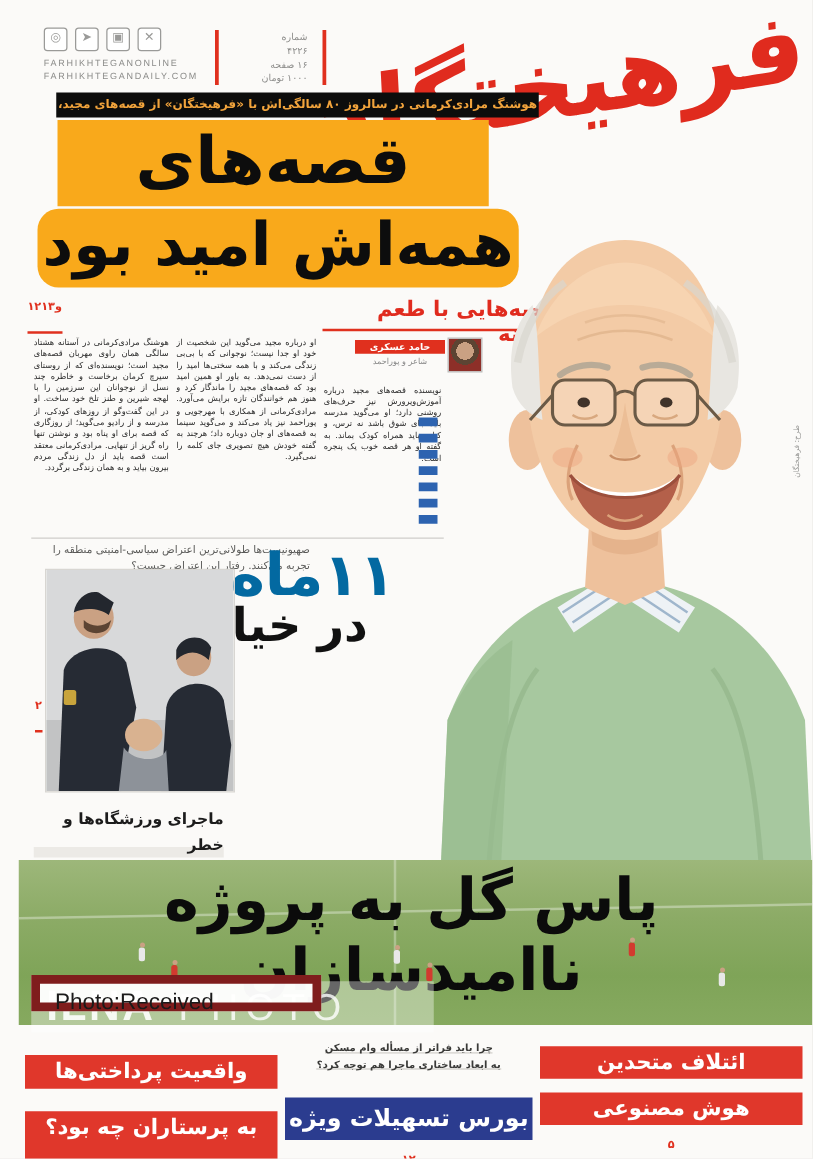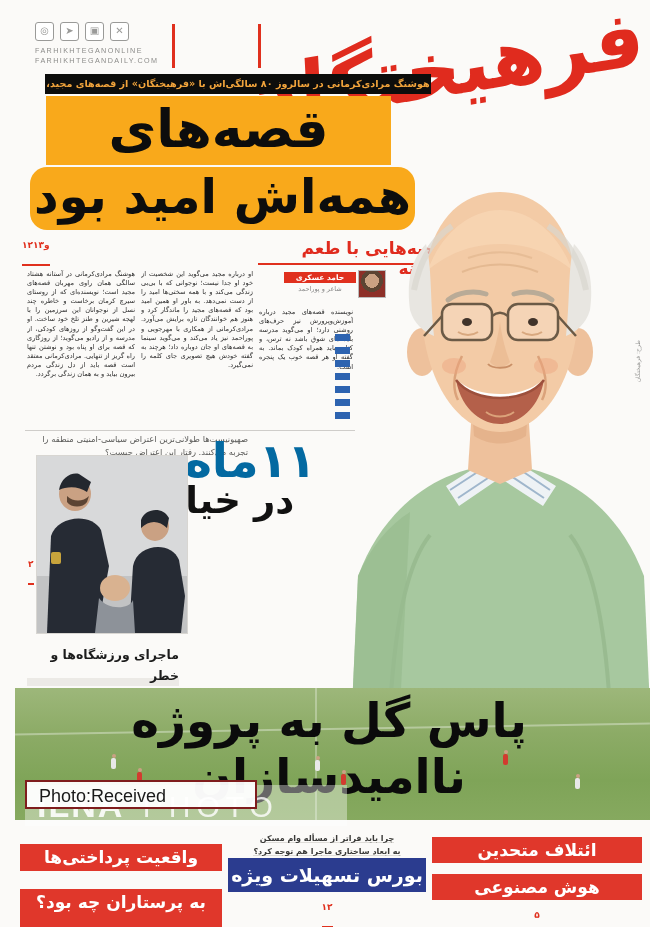--- a/index.html
+++ b/index.html
@@ -53,21 +53,21 @@
   .player::before{content:"";position:absolute;top:-4px;left:0.5px;width:4px;height:4px;border-radius:50%;background:#caa183;}
   #goalhead{left:20px;top:693px;width:618px;font-size:47px;font-weight:bold;color:#0b0b0b;
             text-align:center;line-height:56px;}
   
   #wm-band{left:25px;top:785px;width:322px;height:41px;background:rgba(255,255,255,0.38);
            color:rgba(255,255,255,0.88);font-family:"Liberation Sans",sans-serif;line-height:41px;padding:0 12px;box-sizing:border-box;}
   #wm-band .a{font-size:34px;font-weight:bold;letter-spacing:2px;}
   #wm-band .b{font-size:30px;font-weight:normal;letter-spacing:6px;margin-left:14px;color:rgba(255,255,255,0.8);margin-top:32px;}
   #wm-cap{left:25px;top:780px;width:232px;height:29px;background:rgba(255,255,255,0.95);
           font-family:"Liberation Sans",sans-serif;font-size:18px;color:#1a1a1a;line-height:29px;padding-left:12px;box-sizing:border-box;
-          border:2px solid #7f1d1d;}
+          border:7px solid #7f1d1d;}
   
   .tz-kick{font-size:7px;color:#2c2c2c;text-align:center;}
   .redbox{background:#e0372b;color:#fff;font-weight:bold;text-align:center;}
   .bluebox{background:#2b3c8f;color:#fff;font-weight:bold;text-align:center;}
   .tz-pg{text-align:center;margin-top:3px;}
   .uline{background:linear-gradient(transparent 85%,#dedcd8 85%);}
 </style>
 </head>
 <body>
 
@@ -81,20 +81,26 @@
       <div class="soc">✕</div>
     </div>
     <div class="urls">
       <div>FARHIKHTEGANONLINE</div>
       <div>FARHIKHTEGANDAILY.COM</div>
     </div>
   </div>
 
   <div class="abs vbar" style="left:172px;top:24px;"></div>
 
+  <div class="abs hd-col rtl" style="left:188px;top:24px;width:58px;">
+    <div>شماره</div>
+    <div style="letter-spacing:3px;">۴۲۲۶</div>
+    <div>۱۶ صفحه</div>
+    <div>۱۰۰۰ تومان</div>
+  </div>
 
   <div class="abs vbar" style="left:258px;top:24px;"></div>
 
 
   <div class="abs rtl" style="left:440px;top:14px;width:205px;height:120px;">
     <div id="logo">فرهیختگان</div>
   </div>
 
   <div id="kickerbar" class="abs rtl">هوشنگ مرادی‌کرمانی در سالروز ۸۰ سالگی‌اش با «فرهیختگان» از قصه‌های مجید، آموزش‌وپرورش، مهرجویی، پوراحمد و... گفت</div>
 
@@ -242,21 +248,21 @@
     <div class="redbox rtl" style="margin-top:3px;height:26px;font-size:17px;line-height:26px;">ائتلاف متحدین</div>
     <div class="redbox rtl" style="margin-top:11px;height:26px;font-size:17px;line-height:26px;">هوش مصنوعی</div>
     <div class="tz-pg"><span class="pgref">۵</span></div>
   </div>
 
   <div class="abs" style="left:228px;top:832px;width:198px;">
     <div class="rtl" style="font-size:8px;font-weight:bold;color:#3a3a38;text-align:center;line-height:13px;">
       <span class="uline">چرا باید فراتر از مسأله وام مسکن</span><br>
       <span class="uline">به ابعاد ساختاری ماجرا هم توجه کرد؟</span>
     </div>
-    <div class="bluebox rtl" style="margin-top:0;height:34px;font-size:19px;line-height:34px;">بورس تسهیلات ویژه</div>
+    <div class="bluebox rtl" style="margin-top:20px;height:34px;font-size:19px;line-height:34px;">بورس تسهیلات ویژه</div>
     <div class="tz-pg"><span class="pgref">۱۲</span></div>
   </div>
 
   <div class="abs" style="left:20px;top:844px;width:202px;">
     <div class="redbox rtl" style="height:27px;font-size:17px;line-height:27px;">واقعیت پرداختی‌ها</div>
     <div class="redbox rtl" style="margin-top:18px;height:40px;font-size:17px;line-height:27px;">به پرستاران چه بود؟</div>
     <div class="tz-pg"><span class="pgref">۷</span></div>
   </div>
 
 </div>

